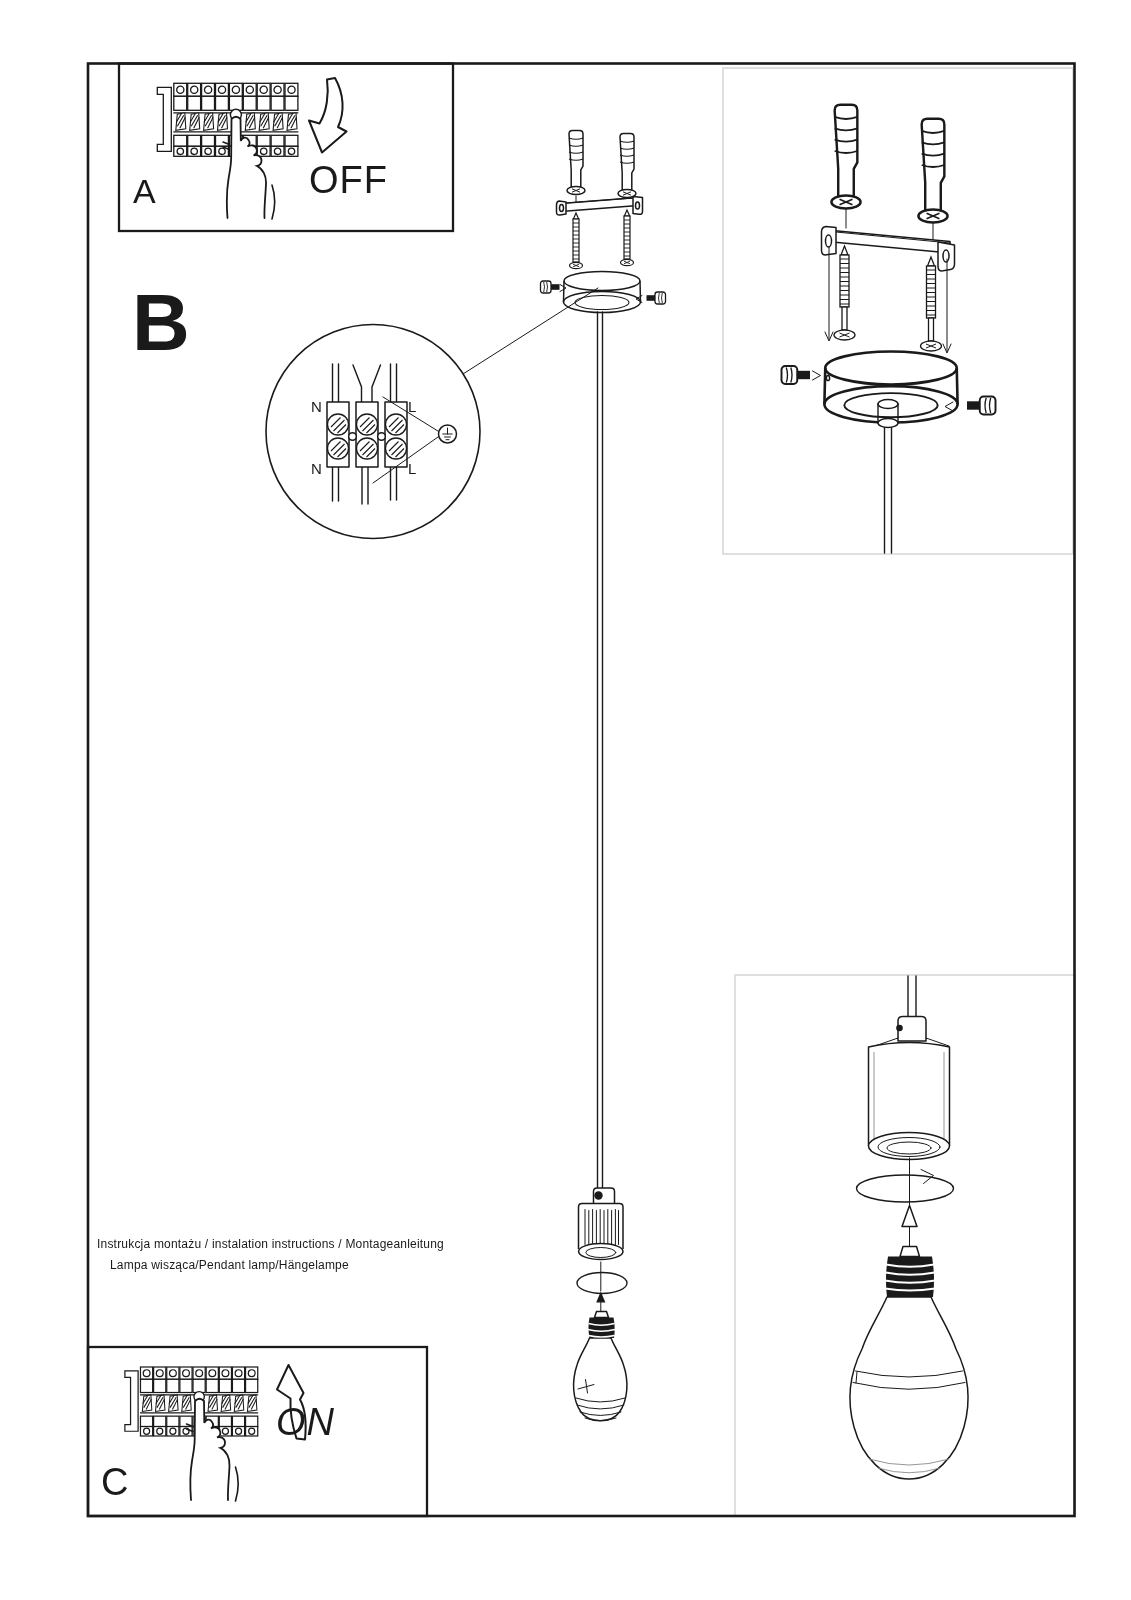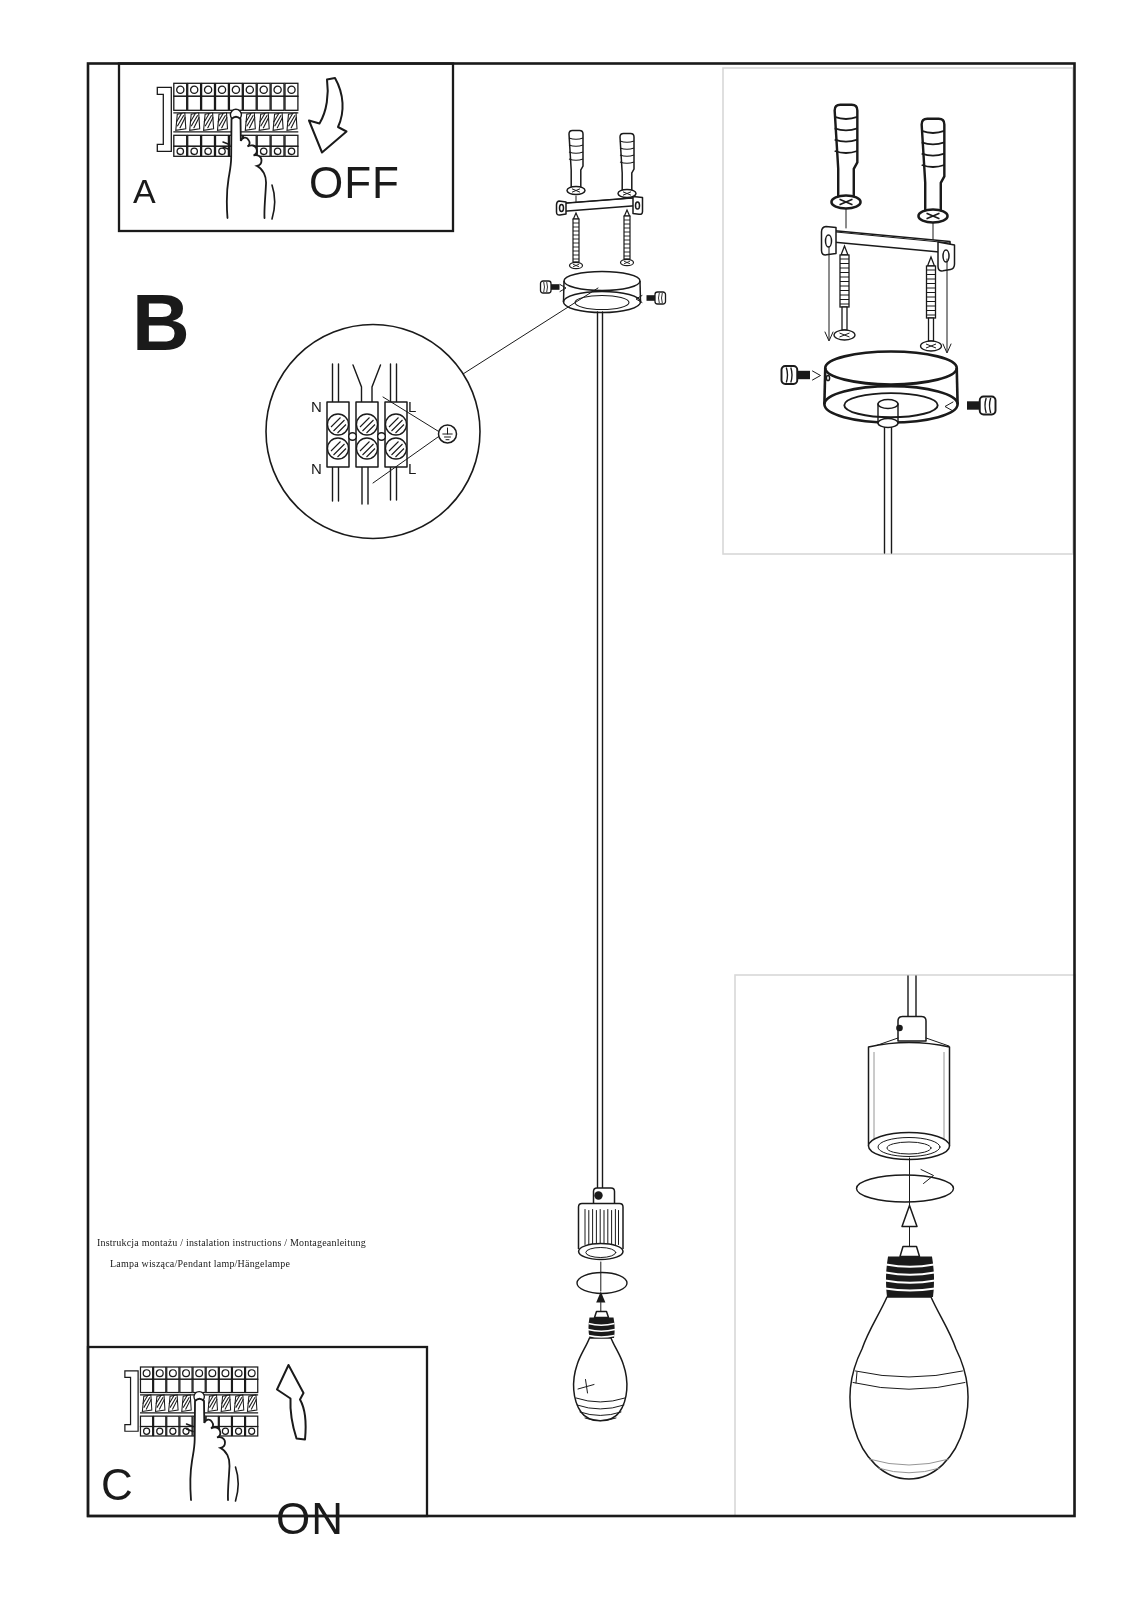--- a/index.html
+++ b/index.html
@@ -4,24 +4,24 @@
 <style>
   html,body { margin:0; padding:0; background:#f2f2f2; }
   .page {
     position:relative; width:1131px; height:1600px;
     background:#ffffff; overflow:hidden;
     font-family:"Liberation Sans", sans-serif; color:#1a1a1a;
   }
   .page svg { position:absolute; left:0; top:0; }
   .txt { position:absolute; line-height:1; white-space:nowrap; color:#1a1a1a; }
   .step-letter { font-size:34px; }
-  .state-label { font-size:44px; letter-spacing:1px; }
+  .state-label { font-size:38px; letter-spacing:1px; }
   .big-letter  { font-size:80px; font-weight:bold; }
   .term-label  { font-size:15px; }
-  .caption     { font-size:10px; letter-spacing:0.2px;font-family:Liberation Serif, serif; }
+  .caption     { font-size:12px; letter-spacing:0.2px; }
   
   .ln  { stroke:#1a1a1a; fill:none; stroke-width:1.4; stroke-linecap:round; }
   .ln1 { stroke:#1a1a1a; fill:none; stroke-width:1;   stroke-linecap:round; }
   .fw  { stroke:#1a1a1a; fill:#ffffff; stroke-width:1.5; stroke-linejoin:round; }
   .blk { fill:#1a1a1a; stroke:none; }
   .shade { stroke:#8a8a8a; fill:none; stroke-width:0.9; }
 </style>
 </head>
 <body>
 
@@ -306,15 +306,15 @@
 
 <div class="txt term-label" style="left:311px; top:399px;">N</div>
 <div class="txt term-label" style="left:408px; top:399px;">L</div>
 <div class="txt term-label" style="left:311px; top:461px;">N</div>
 <div class="txt term-label" style="left:408px; top:461px;">L</div>
 
 <div class="txt caption" style="left:97px; top:1238px;">Instrukcja montażu / instalation instructions / Montageanleitung</div>
 <div class="txt caption" style="left:110px; top:1259px;">Lampa wisząca/Pendant lamp/Hängelampe</div>
 
 <div class="txt state-label" style="left:101px; top:1463px;">C</div>
-<div class="txt state-label" style="left:276px; top:1497px;">ON</div>
+<div class="txt state-label" style="left:276px; top:1403px;font-style:italic;">ON</div>
 
 </div>
 
 </body></html>

